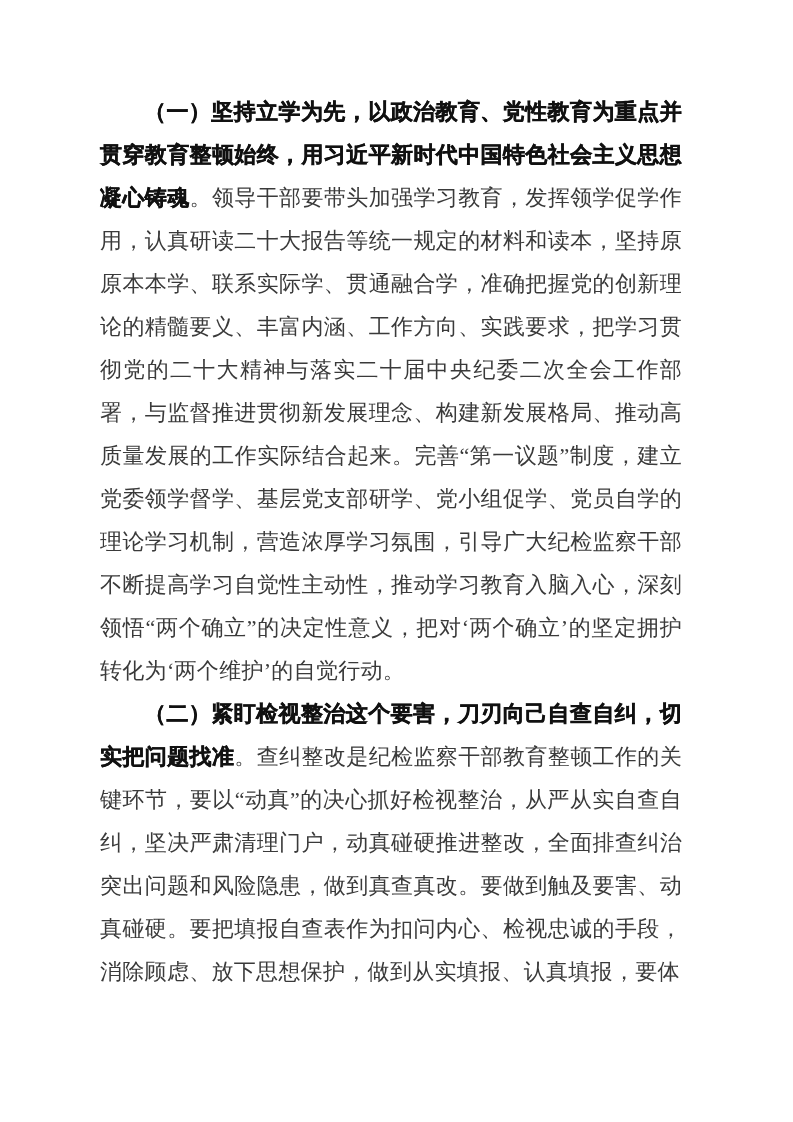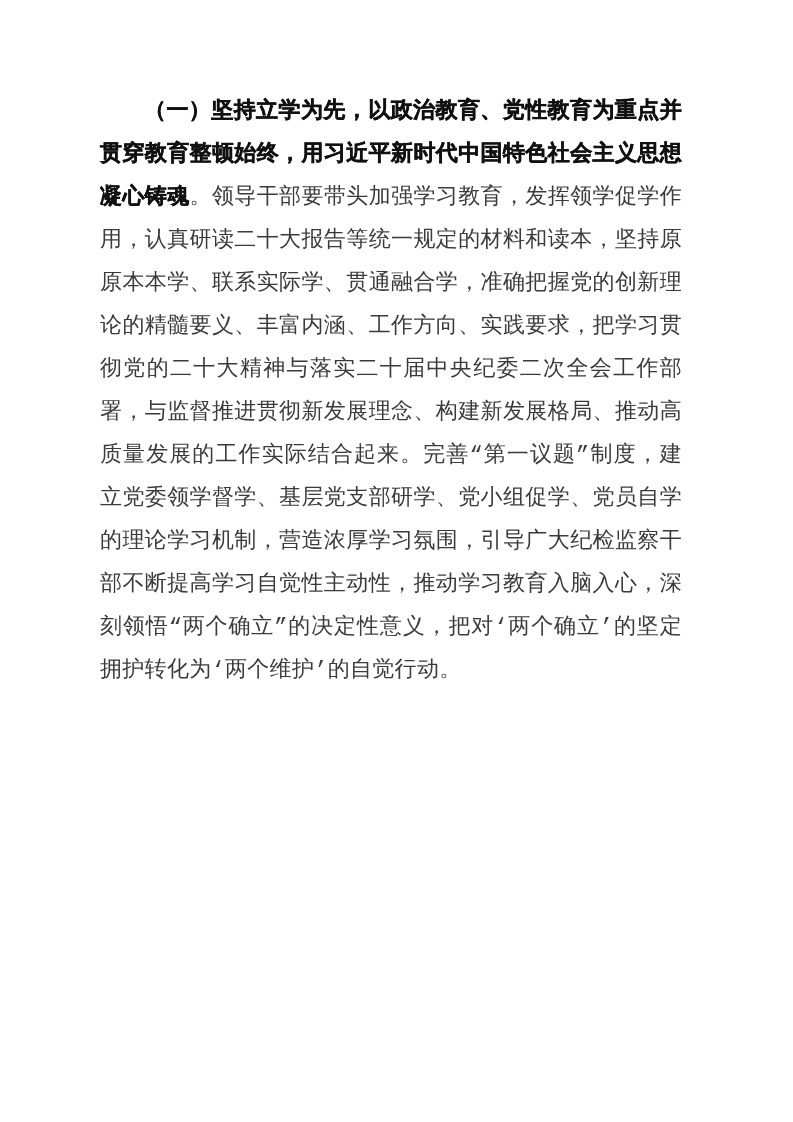--- a/index.html
+++ b/index.html
@@ -9,21 +9,21 @@
     width: 793px;
     height: 1122px;
     overflow: hidden;
   }
 
   .page {
     position: relative;
     width: 793px;
     height: 1094px;
     background: #ffffff;
-    font-family: Liberation Mono, monospace;
+    font-family: Liberation Serif, serif;
   }
 
   .doc-content {
     position: absolute;
     top: 90px;
     left: 100px;
     width: 582px;
   }
 
   p.para {
@@ -49,15 +49,16 @@
   }
 </style>
 </head>
 <body>
 
 <div class="page">
   <div class="doc-content">
 
     <p class="para"><span class="lead">（一）坚持立学为先，以政治教育、党性教育为重点并贯穿教育整顿始终，用习近平新时代中国特色社会主义思想凝心铸魂</span><span class="body-text">。领导干部要带头加强学习教育，发挥领学促学作用，认真研读二十大报告等统一规定的材料和读本，坚持原原本本学、联系实际学、贯通融合学，准确把握党的创新理论的精髓要义、丰富内涵、工作方向、实践要求，把学习贯彻党的二十大精神与落实二十届中央纪委二次全会工作部署，与监督推进贯彻新发展理念、构建新发展格局、推动高质量发展的工作实际结合起来。完善“第一议题”制度，建立党委领学督学、基层党支部研学、党小组促学、党员自学的理论学习机制，营造浓厚学习氛围，引导广大纪检监察干部不断提高学习自觉性主动性，推动学习教育入脑入心，深刻领悟“两个确立”的决定性意义，把对‘两个确立’的坚定拥护转化为‘两个维护’的自觉行动。</span></p>
 
+    <p class="para"><span class="lead">（二）紧盯检视整治这个要害，刀刃向己自查自纠，切实把问题找准</span><span class="body-text">。查纠整改是纪检监察干部教育整顿工作的关键环节，要以“动真”的决心抓好检视整治，从严从实自查自纠，坚决严肃清理门户，动真碰硬推进整改，全面排查纠治突出问题和风险隐患，做到真查真改。要做到触及要害、动真碰硬。要把填报自查表作为扣问内心、检视忠诚的手段，消除顾虑、放下思想保护，做到从实填报、认真填报，要体</span></p>
 
   </div>
 </div>
 
 </body></html>

